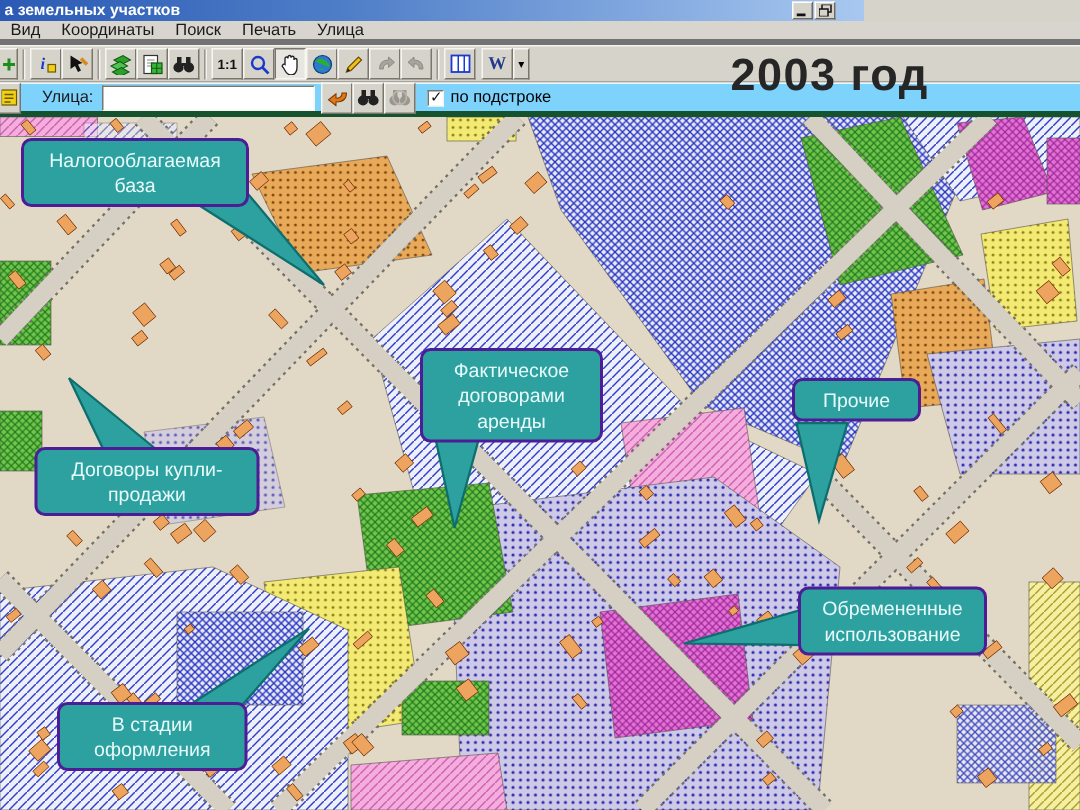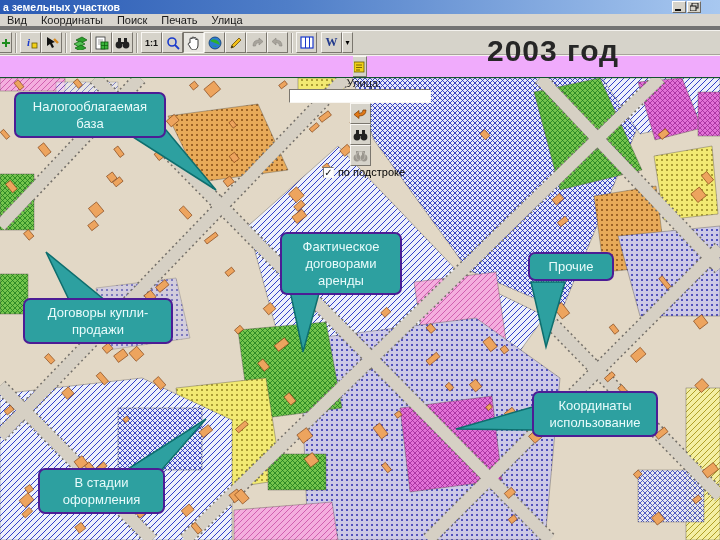--- a/index.html
+++ b/index.html
@@ -1,37 +1,37 @@
 <!DOCTYPE html>
 <html><head>
 <meta charset="utf-8">
 <style>
   * { margin:0; padding:0; box-sizing:border-box; }
   html,body { width:720px; height:540px; overflow:hidden; }
   body { font-family:"Liberation Sans", sans-serif; position:relative; background:#d6d3ca; }
 
   
-  .titlebar { position:absolute; left:0; top:0; width:720px; height:14px;
+  .titlebar { position:absolute; left:0; top:0; width:576px; height:14px;
     background:linear-gradient(90deg,#2a5ab4 0%,#4f7ec8 40%,#a8c8f0 100%);
     color:#fff; font-size:10.5px; font-weight:bold; line-height:14px; padding-left:3px;
     white-space:nowrap; }
   .tb-btn { position:absolute; top:1px; width:14px; height:12px; background:#d6d3ca;
     border:1px solid; border-color:#fff #6f6a63 #6f6a63 #fff; }
   .tb-btn svg { display:block; margin:1px auto 0; }
   .menubar { position:absolute; left:0; top:14px; width:720px; height:16px;
     background:#d8d5ce; border-bottom:4px solid #737373; font-size:11px; color:#1a1a1a;
     display:flex; align-items:center; }
   .menubar span { padding:0 7px; cursor:default; }
 
   .toolbar1 { position:absolute; left:0; top:30px; width:720px; height:25px;
     background:#d6d3ca; border-top:1px solid #f4f2ee; border-bottom:1px solid #a8a49c;
     display:flex; align-items:center; }
   .toolbar2 { position:absolute; left:0; top:55px; width:720px; height:23px;
-    background:#f0abfc; border-top:1px solid #f4f2ee; border-bottom:1px solid #14532d;
-    display:flex; align-items:center; font-size:11px;flex-direction:column; }
+    background:#7dd3fc; border-top:1px solid #f4f2ee; border-bottom:4px solid #14532d;
+    display:flex; align-items:center; font-size:11px; }
   .btn { width:21px; height:21px; background:#d6d3ca; border:1px solid;
     border-color:#f8f6f2 #7a766e #7a766e #f8f6f2; display:flex; align-items:center;
     justify-content:center; flex:0 0 auto; font-size:10px; }
   .btn.cut { width:12px; border-left:none; }
   .btn.pressed { border-color:#7a766e #f8f6f2 #f8f6f2 #7a766e; background:#e8e6e0; }
   .btn.narrow { width:11px; font-size:8px; }
   .sep { width:2px; height:20px; margin:0 3px; border-left:1px solid #9a968e;
     border-right:1px solid #f4f2ee; flex:0 0 auto; }
   .gap { width:4px; flex:0 0 auto; }
   .scale-lbl { font-size:9px; font-weight:bold; color:#111; }
@@ -275,21 +275,21 @@
     <polygon points="72,306 112,306 46,252"></polygon>
     <polygon points="536,406 536,430 456,429"></polygon>
     <polygon points="120,474 158,474 206,419"></polygon>
   </g>
 </svg>
 
 <div class="callout" style="left:14px;top:92px;width:152px;">Налогооблагаемая база</div>
 <div class="callout" style="left:280px;top:232px;width:122px;">Фактическое договорами аренды</div>
 <div class="callout" style="left:528px;top:252px;width:86px;">Прочие</div>
 <div class="callout" style="left:23px;top:298px;width:150px;">Договоры купли-продажи</div>
-<div class="callout" style="left:532px;top:391px;width:126px;">Координаты использование</div>
+<div class="callout" style="left:532px;top:391px;width:126px;">Обремененные использование</div>
 <div class="callout" style="left:38px;top:468px;width:127px;">В стадии оформления</div>
 
 <div class="titlebar">
   <span>а земельных участков</span>
   <div class="tb-btn" style="right:34px;">
     <svg width="8" height="8">
         <rect x="0" y="6" width="6" height="2" fill="#111"></rect>
       </svg>
   </div>
   <div class="tb-btn" style="right:19px;">

